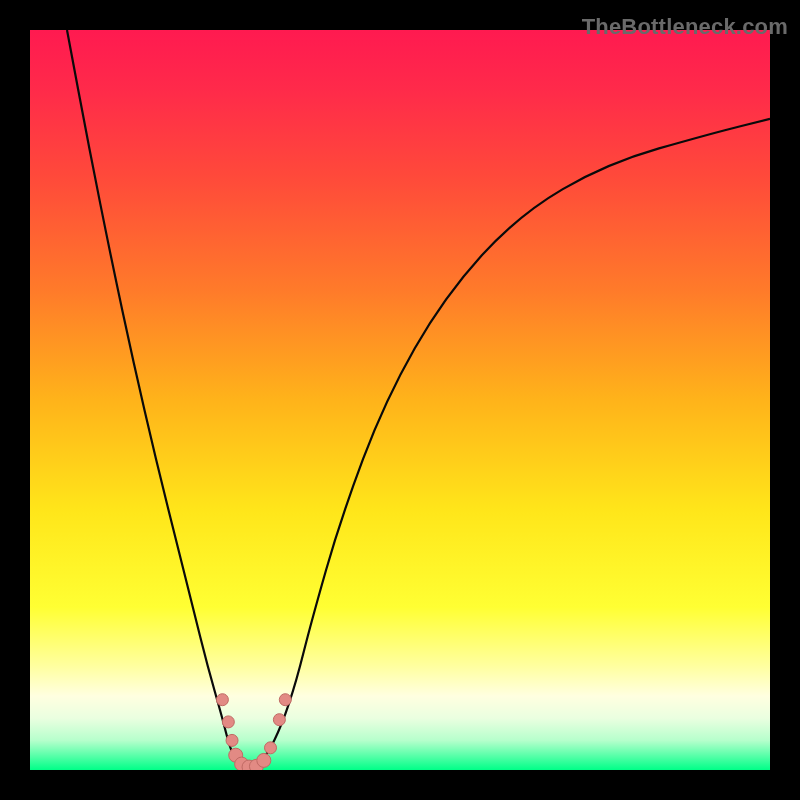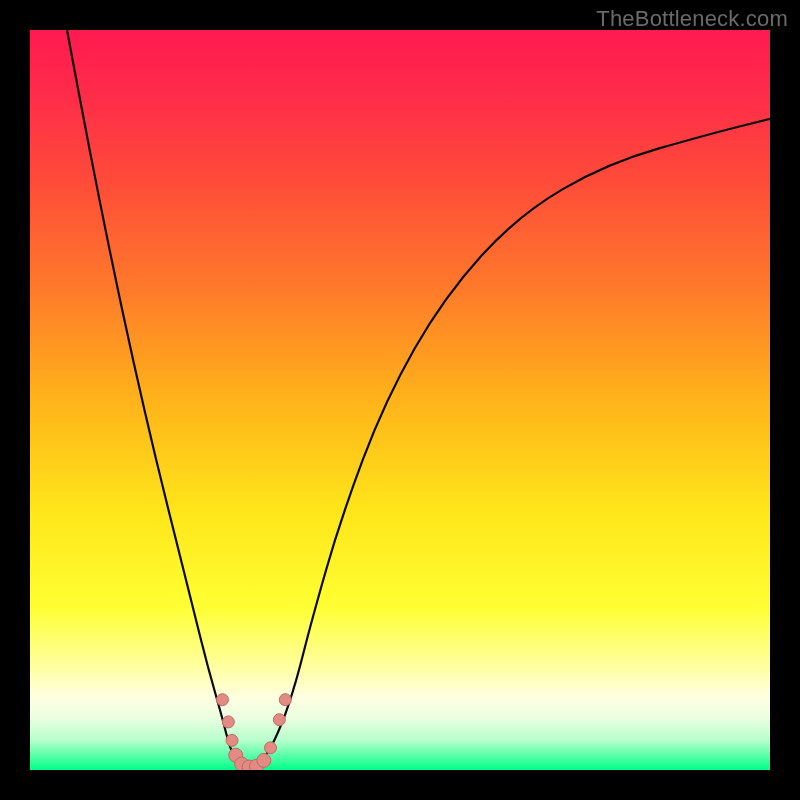--- a/index.html
+++ b/index.html
@@ -14,25 +14,25 @@
   .frame {
     position: absolute;
     top: 0;
     left: 0;
     width: 800px;
     height: 800px;
     background: #000;
   }
   .watermark {
     position: absolute;
-    top: 6px;
+    top: 14px;
     right: 12px;
     color: #6a6a6a;
     font-size: 22px;
-    font-weight: 400;
+    font-weight: 700;
     letter-spacing: 0.2px;
     z-index: 10;
   }
   svg.plot {
     position: absolute;
     top: 30px;
     left: 30px;
   }
 </style>
 </head>

